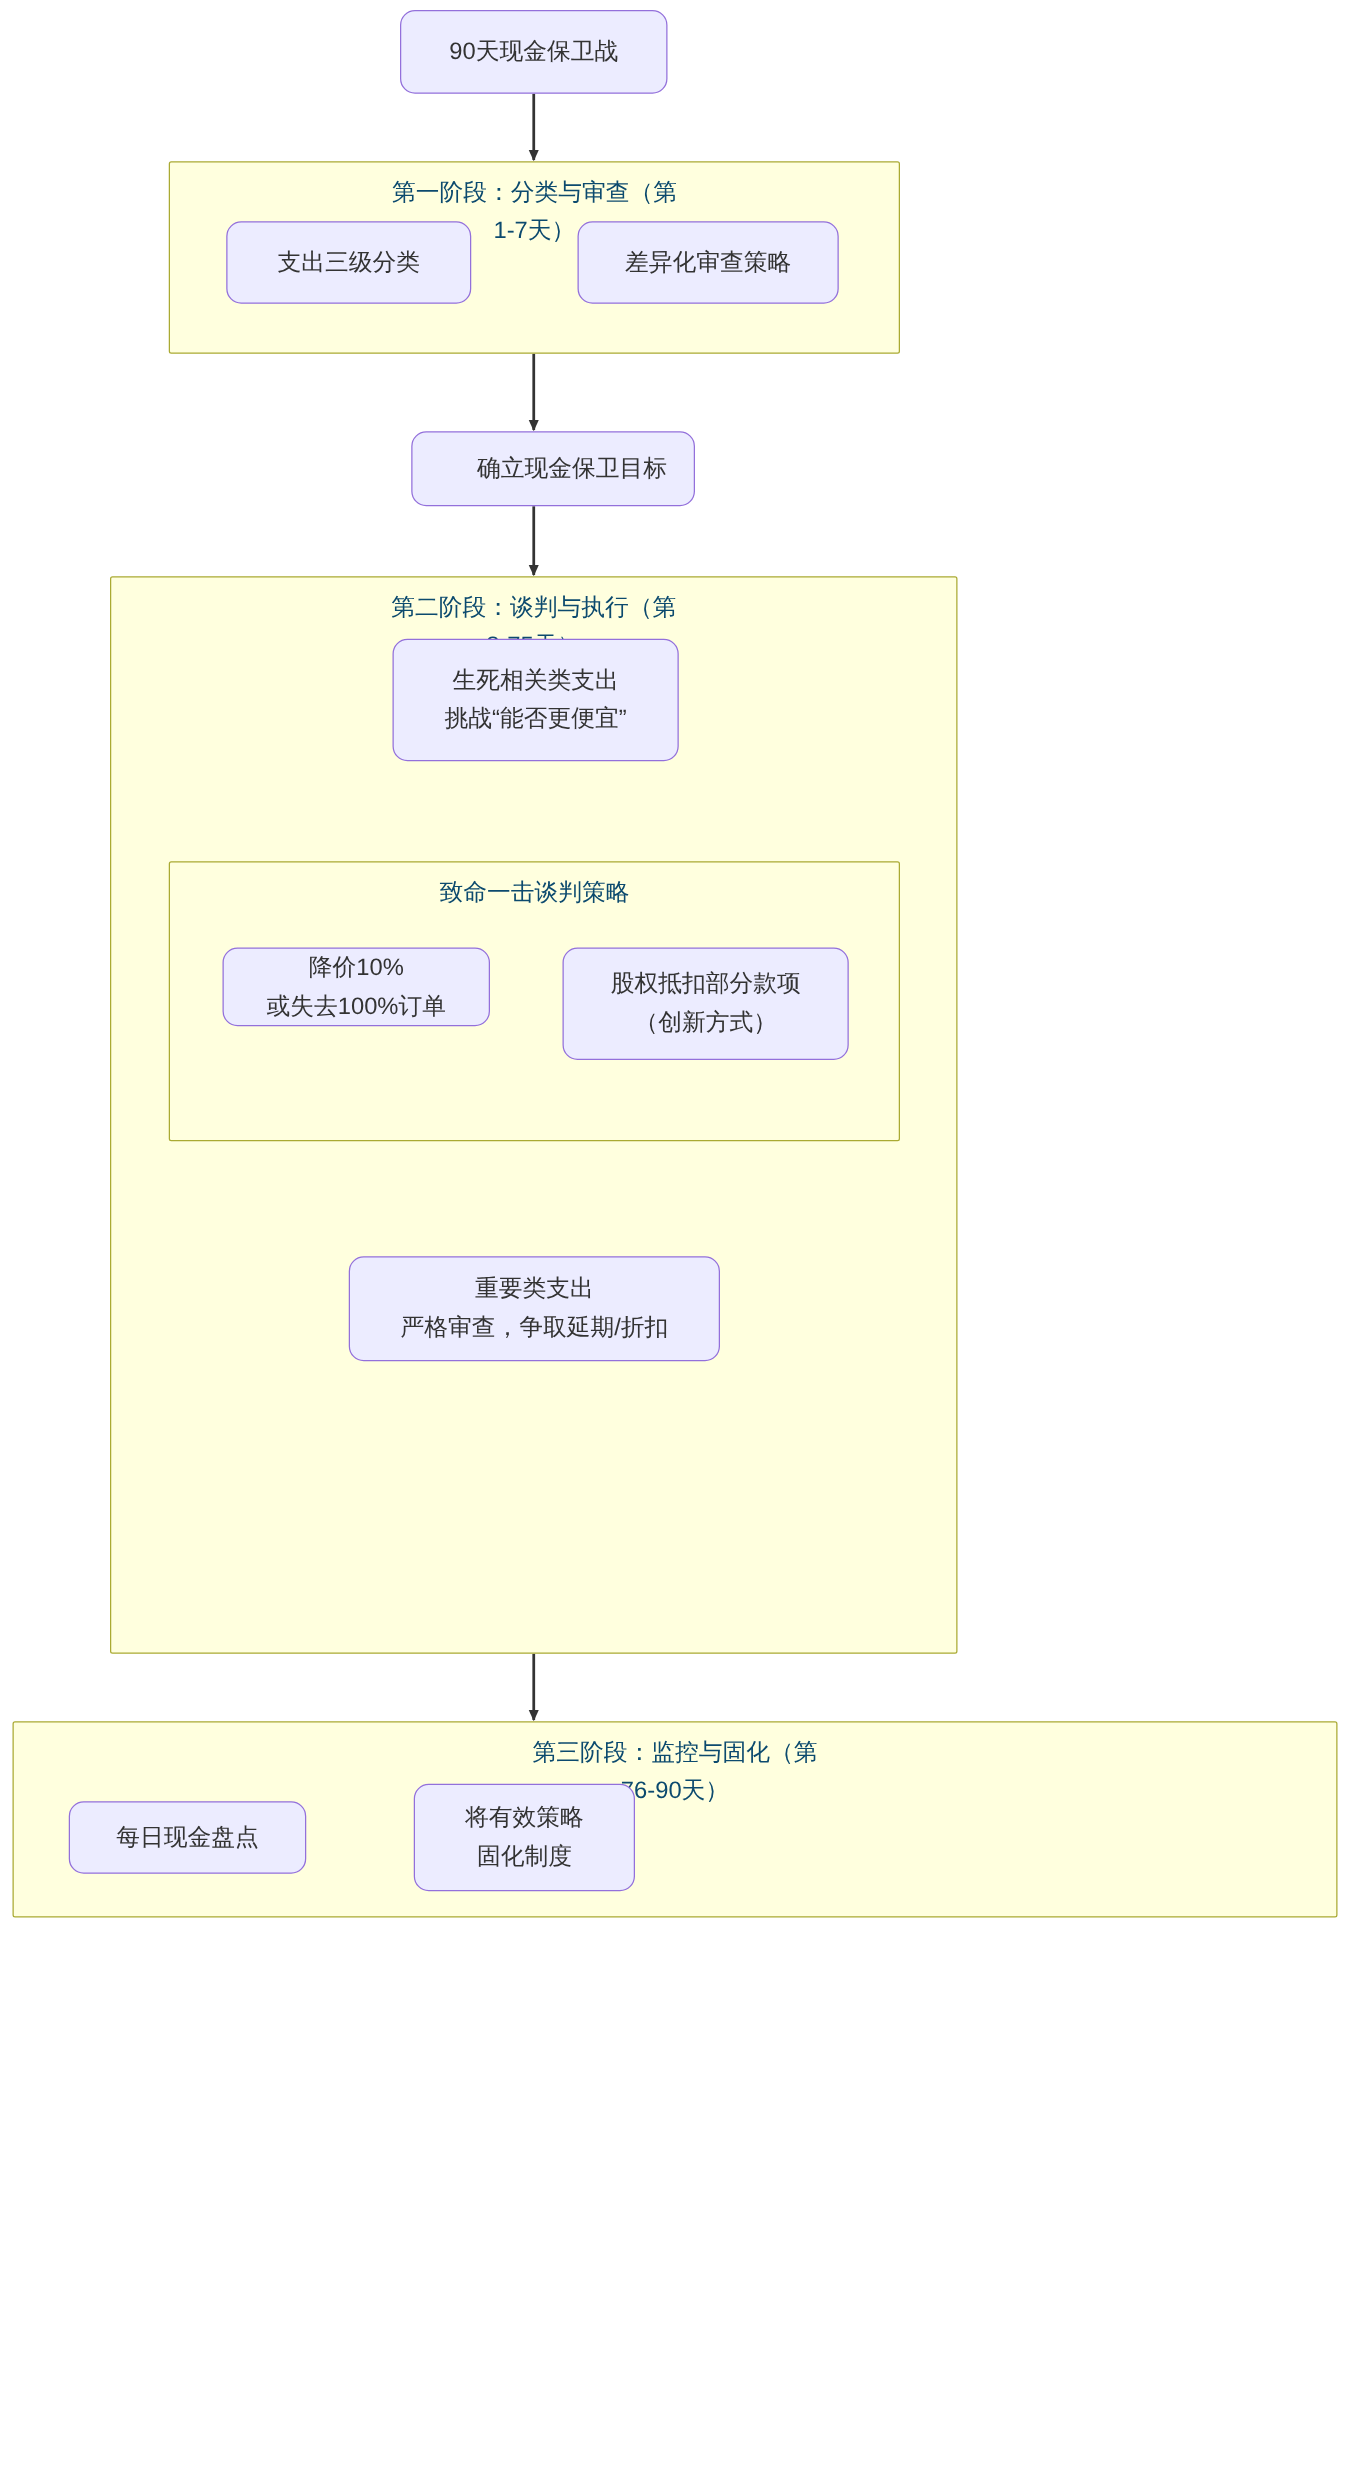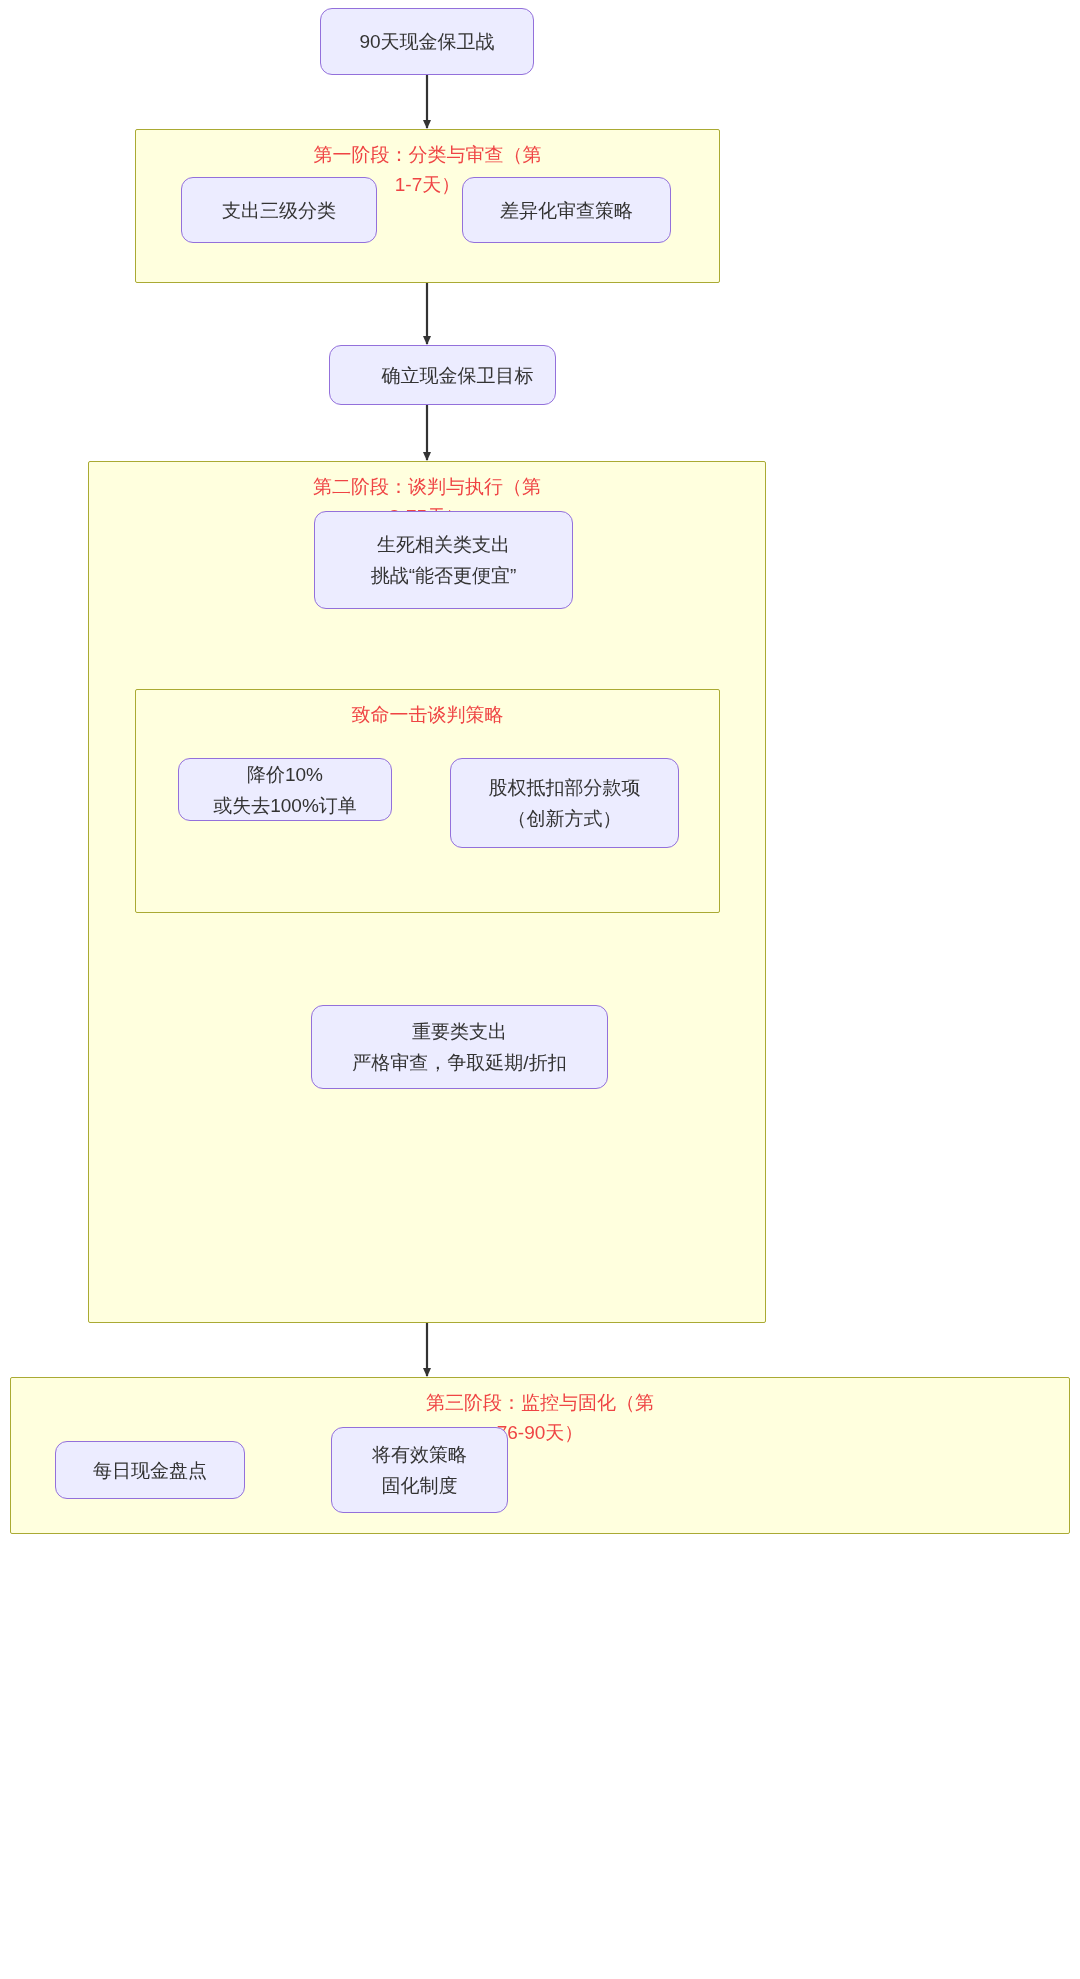--- a/index.html
+++ b/index.html
@@ -20,21 +20,21 @@
     border:1.3px solid #aaaa33;
     border-radius:2px;
     box-sizing:border-box;
   }
   .group-title{
     position:absolute;
     left:0;right:0;
     text-align:center;
     font-size:19px;
     line-height:30px;
-    color:#ef4444;
+    color:#0c4a6e;
     white-space:pre-line;
     pointer-events:none;
   }
   .node{
     position:absolute;
     background:#ececff;
     border:1.3px solid #9370db;
     border-radius:12px;
     box-sizing:border-box;
     display:flex;
@@ -82,32 +82,32 @@
   <div class="node" style="left:181px;top:177px;width:196px;height:66px;">支出三级分类</div>
   <div class="node" style="left:462px;top:177px;width:209px;height:66px;">差异化审查策略</div>
 
   <div class="node" style="left:329px;top:345px;width:227px;height:60px;padding-left:36px;">确立现金保卫目标</div>
 
   <div class="group" style="left:88px;top:461px;width:678px;height:862px;">
     <div class="group-title" style="top:10px;">第二阶段：谈判与执行（第
 8-75天）</div>
   </div>
 
-  <div class="node" style="left:314px;top:511px;width:259px;height:98px;">生死相关类支出
+  <div class="node" style="left:314px;top:511px;width:229px;height:98px;">生死相关类支出
 挑战“能否更便宜”</div>
 
   <div class="group" style="left:135px;top:689px;width:585px;height:224px;">
     <div class="group-title" style="top:10px;">致命一击谈判策略</div>
   </div>
   <div class="node" style="left:178px;top:758px;width:214px;height:63px;">降价10%
 或失去100%订单</div>
   <div class="node" style="left:450px;top:758px;width:229px;height:90px;">股权抵扣部分款项
 （创新方式）</div>
 
-  <div class="node" style="left:279px;top:1005px;width:297px;height:84px;margin-left:32px;">重要类支出
+  <div class="node" style="left:279px;top:1005px;width:297px;height:84px;">重要类支出
 严格审查，争取延期/折扣</div>
 
 
   <div class="group" style="left:10px;top:1377px;width:1060px;height:157px;padding-left:41px;">
     <div class="group-title" style="top:10px;">第三阶段：监控与固化（第
 76-90天）</div>
   </div>
   <div class="node" style="left:55px;top:1441px;width:190px;height:58px;">每日现金盘点</div>
   <div class="node" style="left:331px;top:1427px;width:177px;height:86px;">将有效策略
 固化制度</div>

